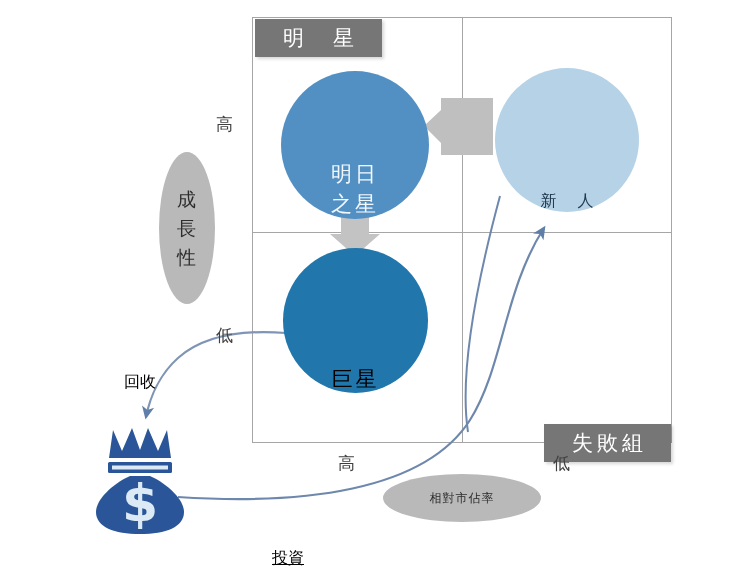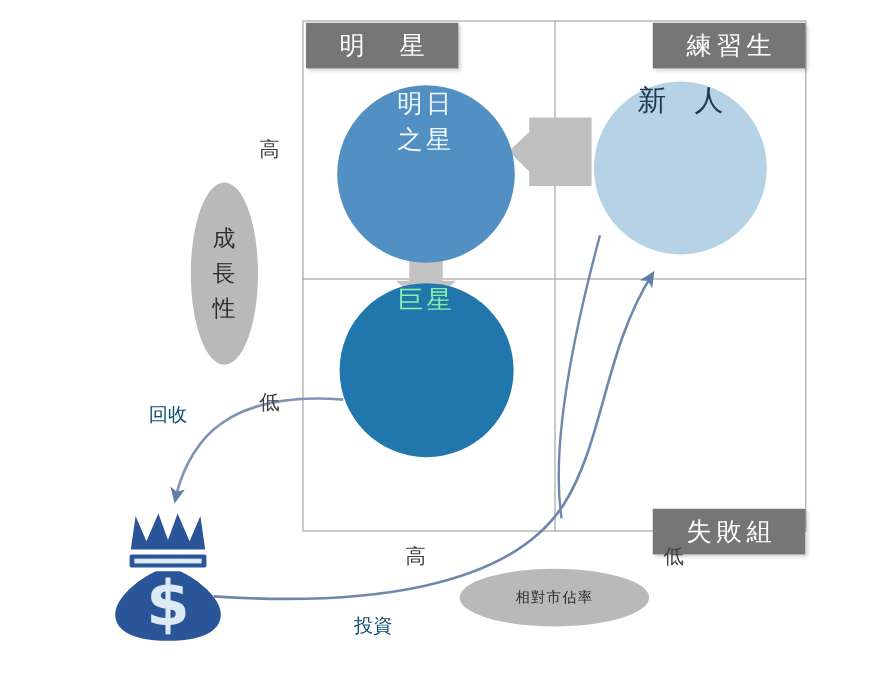--- a/index.html
+++ b/index.html
@@ -73,48 +73,48 @@
   #quad-star     { left: 255px; top: 19px; }
   #quad-trainee  { left: 544px; top: 19px; }
   #quad-cashcow  { left: 255px; top: 406px; }
   #quad-dog      { left: 544px; top: 406px; margin-top: 18px; }
 
   
   .bubble {
     position: absolute;
     border-radius: 50%;
     display: flex;
-    align-items: flex-start;
+    align-items: flex-end;
     justify-content: center;
     text-align: center;
     box-sizing: border-box;
   }
   #bubble-rising-star {
     left: 281px; top: 71px;
     width: 148px; height: 148px;
     background: #5290c4;
     color: #f2f7fb;
     font-size: 21px;
     line-height: 30px;
     letter-spacing: 3px;
   }
   #bubble-superstar {
-    left: 283px; top: 236px;
+    left: 283px; top: 248px;
     width: 145px; height: 145px;
     background: #2176ab;
-    color: #86efac;
+    color: #000000;
     font-size: 21px;
     letter-spacing: 3px;
   }
   #bubble-newcomer {
     left: 495px; top: 68px;
     width: 144px; height: 144px;
     background: #b5d2e7;
     color: #21394f;
-    font-size: 24px;
+    font-size: 16px;
     letter-spacing: 8px;
     text-indent: 8px;
   }
   .bubble-text { pointer-events: none; white-space: pre-line; }
 
   
   .axis-pill {
     position: absolute;
     background: #b9b9b9;
     border-radius: 50%;
@@ -148,25 +148,26 @@
   }
   #tick-growth-high { left: 216px; top: 113px; }
   #tick-growth-low  { left: 216px; top: 324px; }
   #tick-share-high  { left: 338px; top: 452px; }
   #tick-share-low   { left: 553px; top: 452px; }
 
   
   .flow-label {
     position: absolute;
     font-size: 16px;
-    color: #0c4a6e;
+    color: #000000;
     white-space: nowrap;
+    margin-top: 36px;
   }
   #label-recover { left: 124px; top: 336px; }
-  #label-invest  { left: 295px; top: 512px; }
+  #label-invest  { left: 272px; top: 512px; text-decoration: underline; }
 
   
   #money-bag {
     position: absolute;
     left: 86px;
     top: 424px;
     width: 108px;
     height: 112px;
   }
 </style>
@@ -195,21 +196,20 @@
     <g>
       <path d="M441,110 L441,98 L493,98 L493,155 L441,155 L441,143 L424,126 Z" fill="#bfbfbf"></path>
     </g>
 
     <g>
       <path d="M341,206 L369,206 L369,234 L380,234 L355,256 L330,234 L341,234 Z" fill="#c3c3c3"></path>
     </g>
   </svg>
 
   <div class="quad-label" id="quad-star">明　星</div>
-  <div class="quad-label" id="quad-trainee">練習生</div>
   <div class="quad-label" id="quad-dog">失敗組</div>
 
   <div class="bubble" id="bubble-rising-star">
     <span class="bubble-text">明日
 之星</span>
   </div>
   <div class="bubble" id="bubble-superstar">
     <span class="bubble-text">巨星</span>
   </div>
   <div class="bubble" id="bubble-newcomer">

